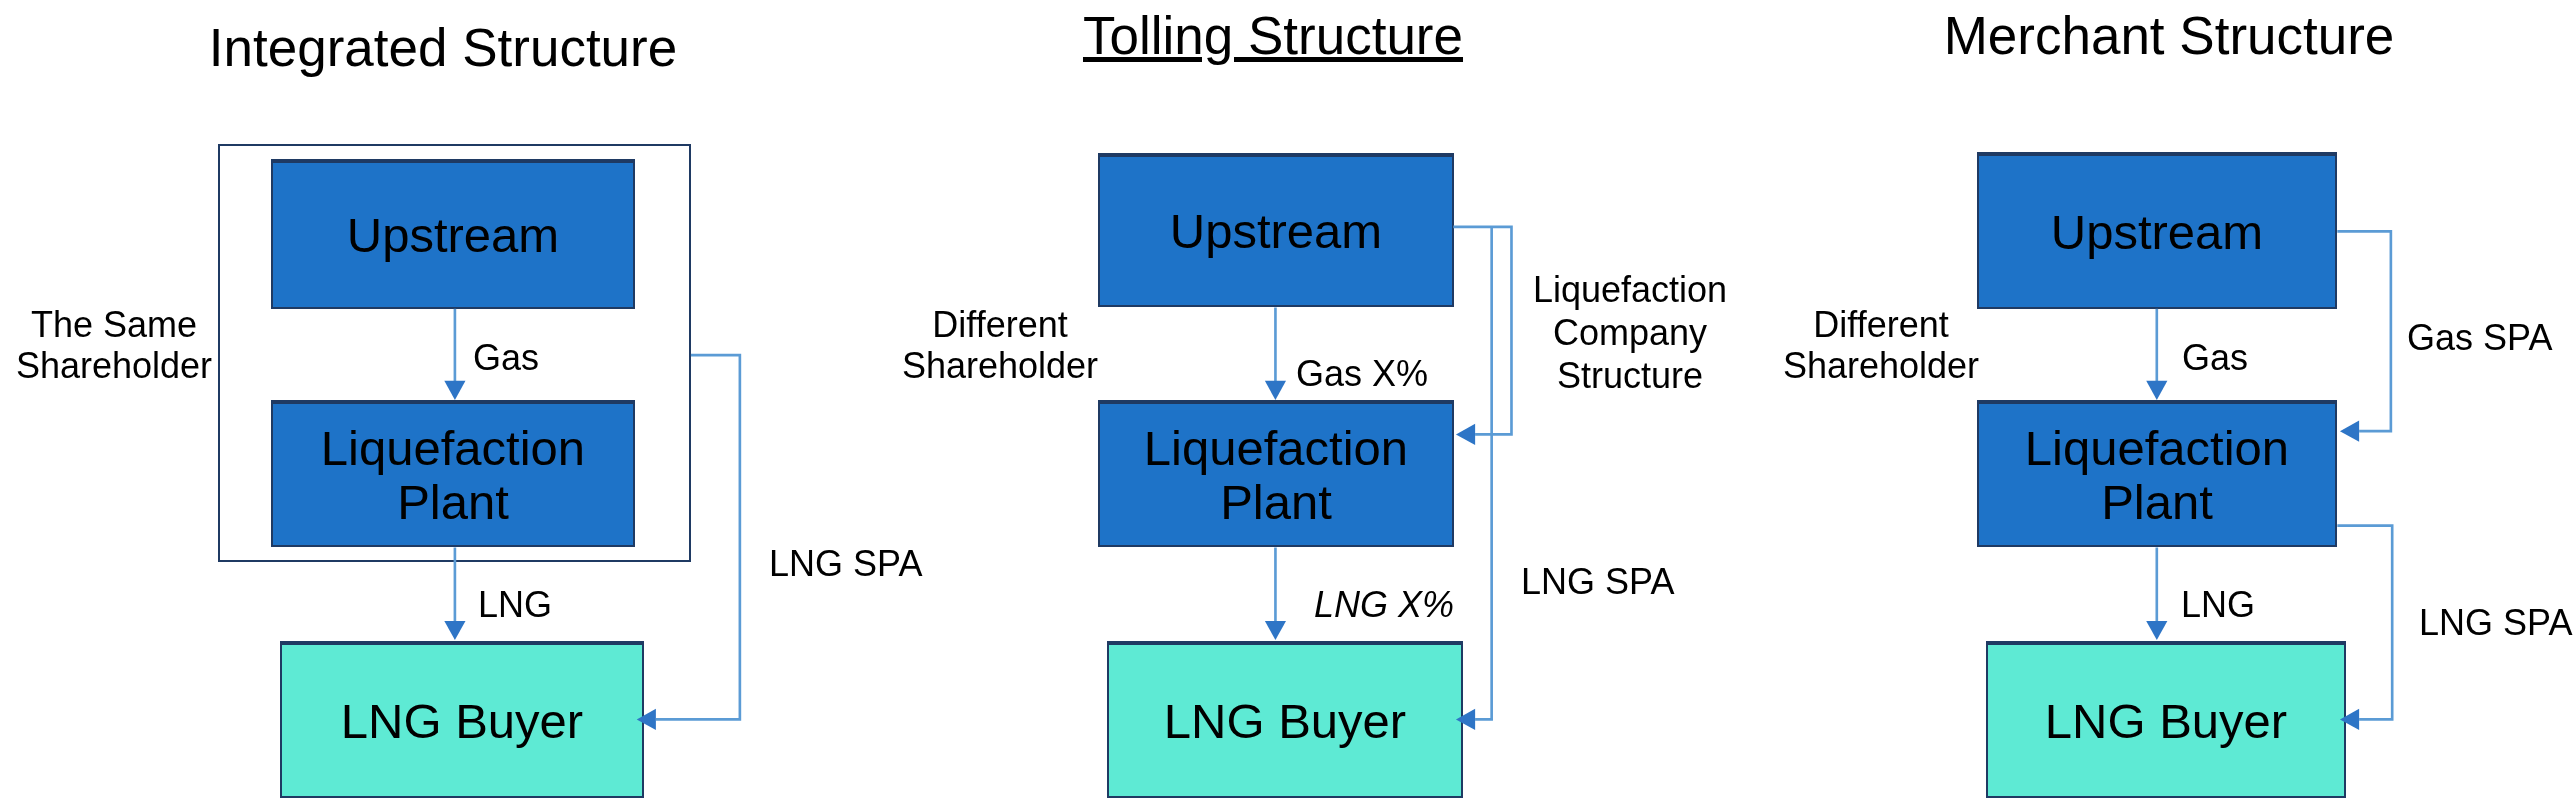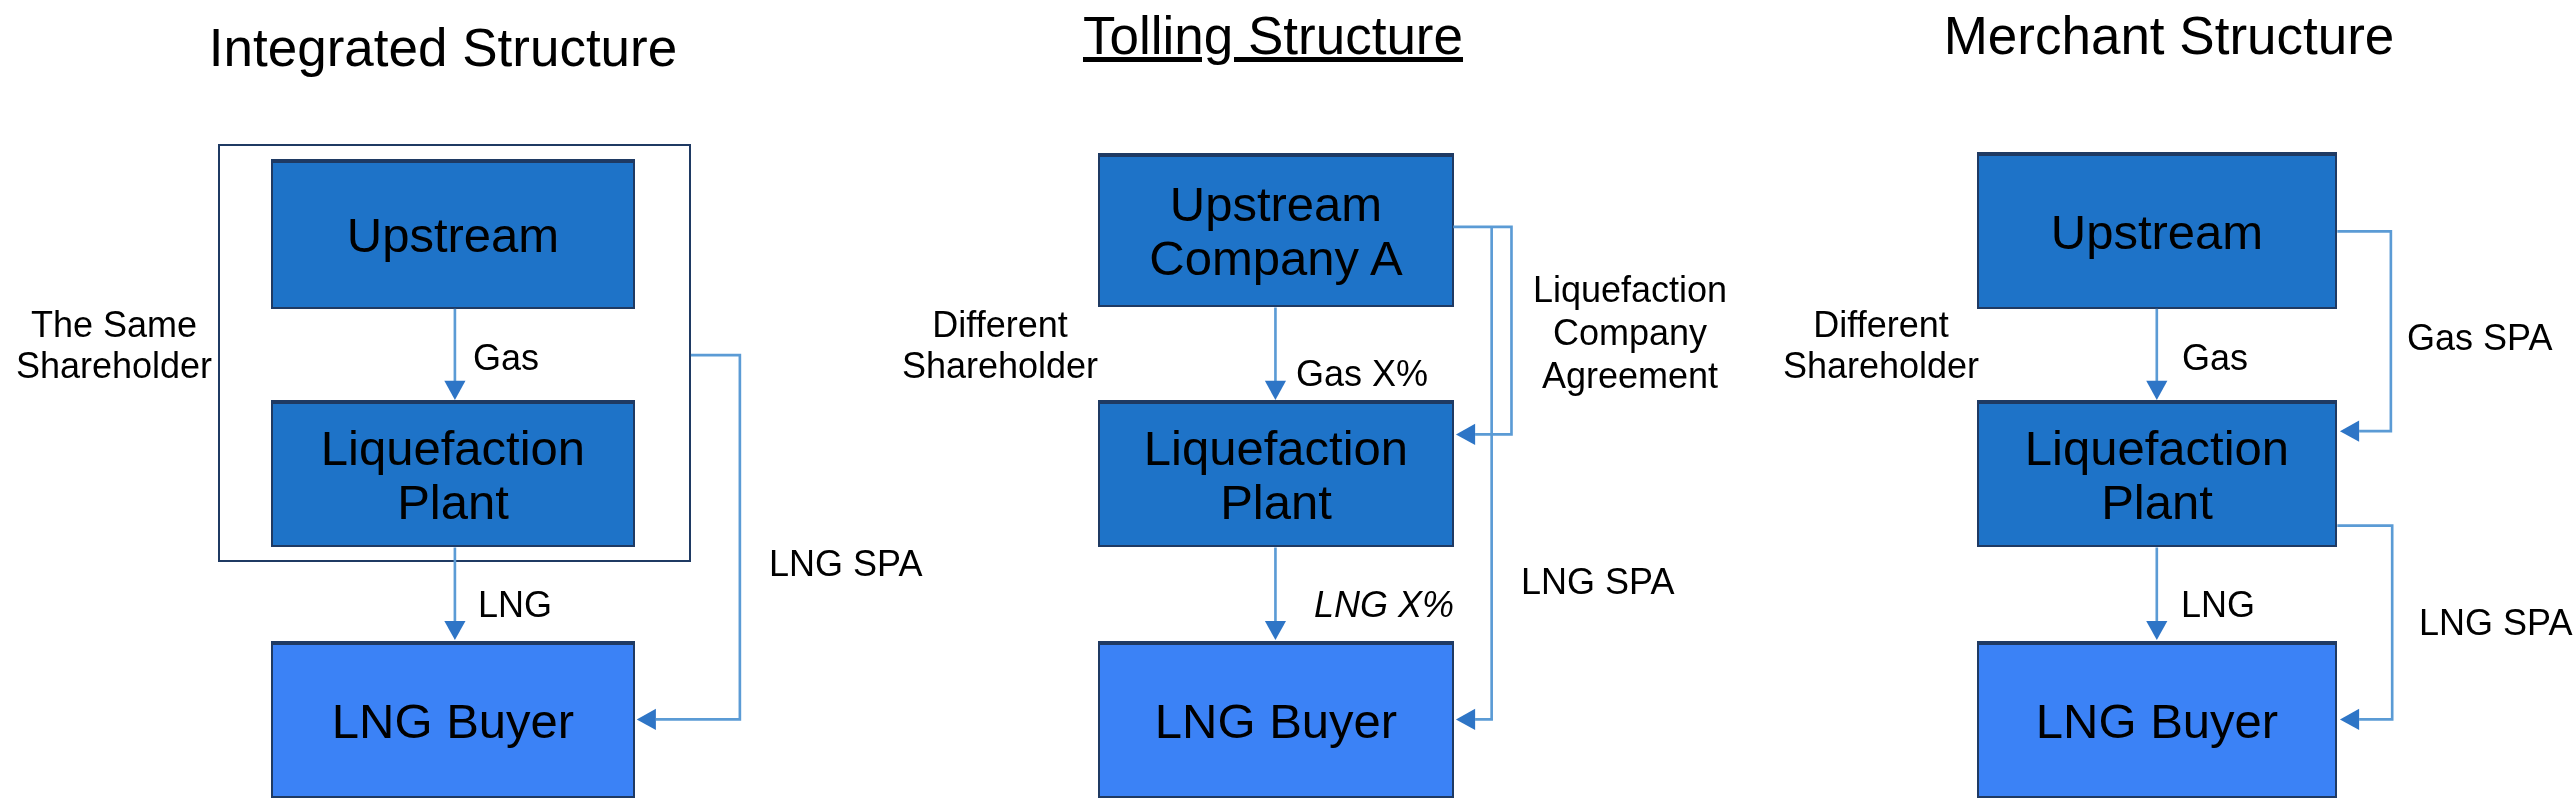--- a/index.html
+++ b/index.html
@@ -27,21 +27,21 @@
     display:flex;
     flex-direction:column;
     align-items:center;
     justify-content:center;
     text-align:center;
     font-size:49px;
     line-height:54px;
     color:#000000;
   }
   .node-blue{background:#1E73C8;}
-  .node-yellow{background:#3b82f6;}
+  .node-yellow{background:#5eead4;margin-left:9px;}
   .container-box{
     position:absolute;
     box-sizing:border-box;
     border:2.6px solid #1F3A63;
     background:transparent;
   }
   .annot{
     position:absolute;
     font-size:36px;
     line-height:41px;
@@ -100,21 +100,20 @@
   <div class="annot" style="left:473px;top:337px;">Gas</div>
 
   <div class="annot" style="left:478px;top:584px;">LNG</div>
 
   <div class="annot" style="left:769px;top:543px;">LNG SPA</div>
 
   <div class="title" style="left:1273px;top:5.3px;text-decoration:underline;">Tolling Structure</div>
 
   <div class="node node-blue" style="left:1098px;top:153px;width:356px;height:154px;">
     <span>Upstream</span>
-    <span>Company A</span>
   </div>
 
   <div class="node node-blue" style="left:1098px;top:400px;width:356px;height:147px;">
     <span>Liquefaction</span>
     <span>Plant</span>
   </div>
 
   <div class="node node-yellow" style="left:1098px;top:641px;width:356px;height:157px;">
     <span>LNG Buyer</span>
   </div>
@@ -124,21 +123,21 @@
     <span class="line">Shareholder</span>
   </div>
 
   <div class="annot" style="left:1296px;top:337px;margin-top:16px;">Gas X%</div>
 
   <div class="annot" style="left:1314px;top:584px;font-style:italic;">LNG X%</div>
 
   <div class="annot annot-center" style="left:1630px;top:268px;line-height:43px;">
     <span class="line">Liquefaction</span>
     <span class="line">Company</span>
-    <span class="line">Agreement</span>
+    <span class="line">Structure</span>
   </div>
 
   <div class="annot" style="left:1521px;top:561px;">LNG SPA</div>
 
   <div class="title" style="left:2152px;top:5.3px;margin-left:17px;">Merchant Structure</div>
 
   <div class="node node-blue" style="left:1977px;top:152px;width:360px;height:157px;">
     <span>Upstream</span>
   </div>
 

